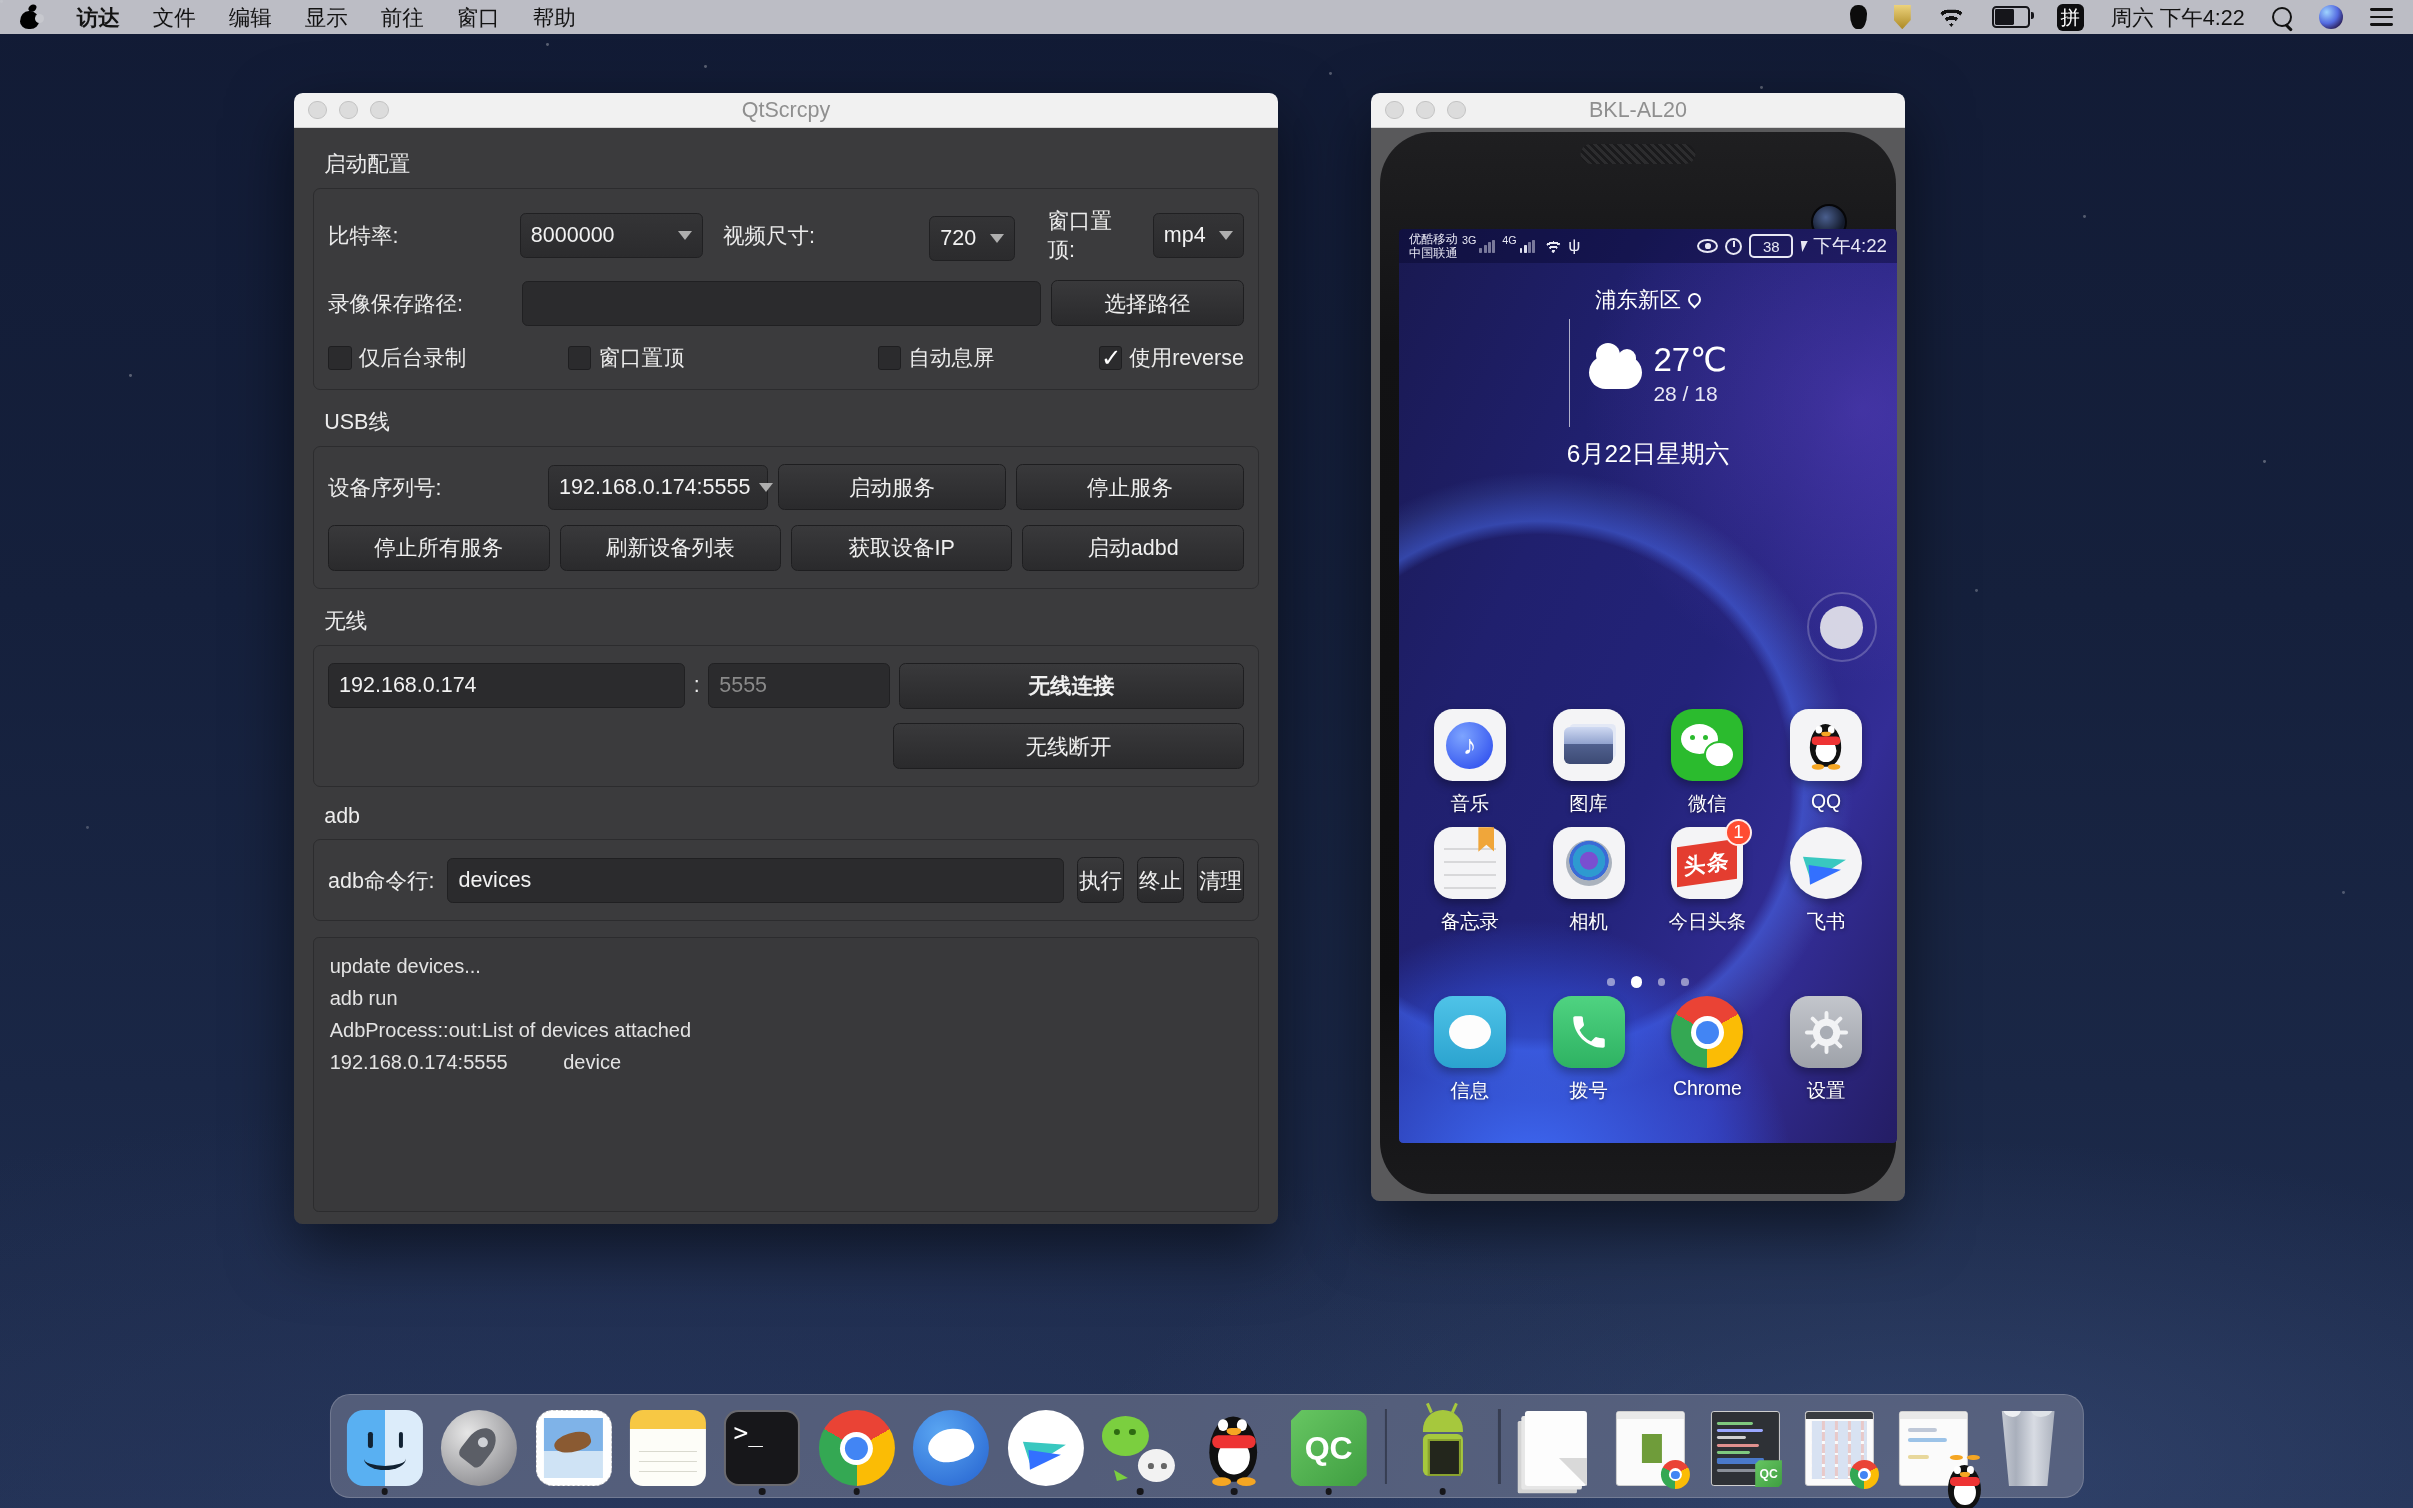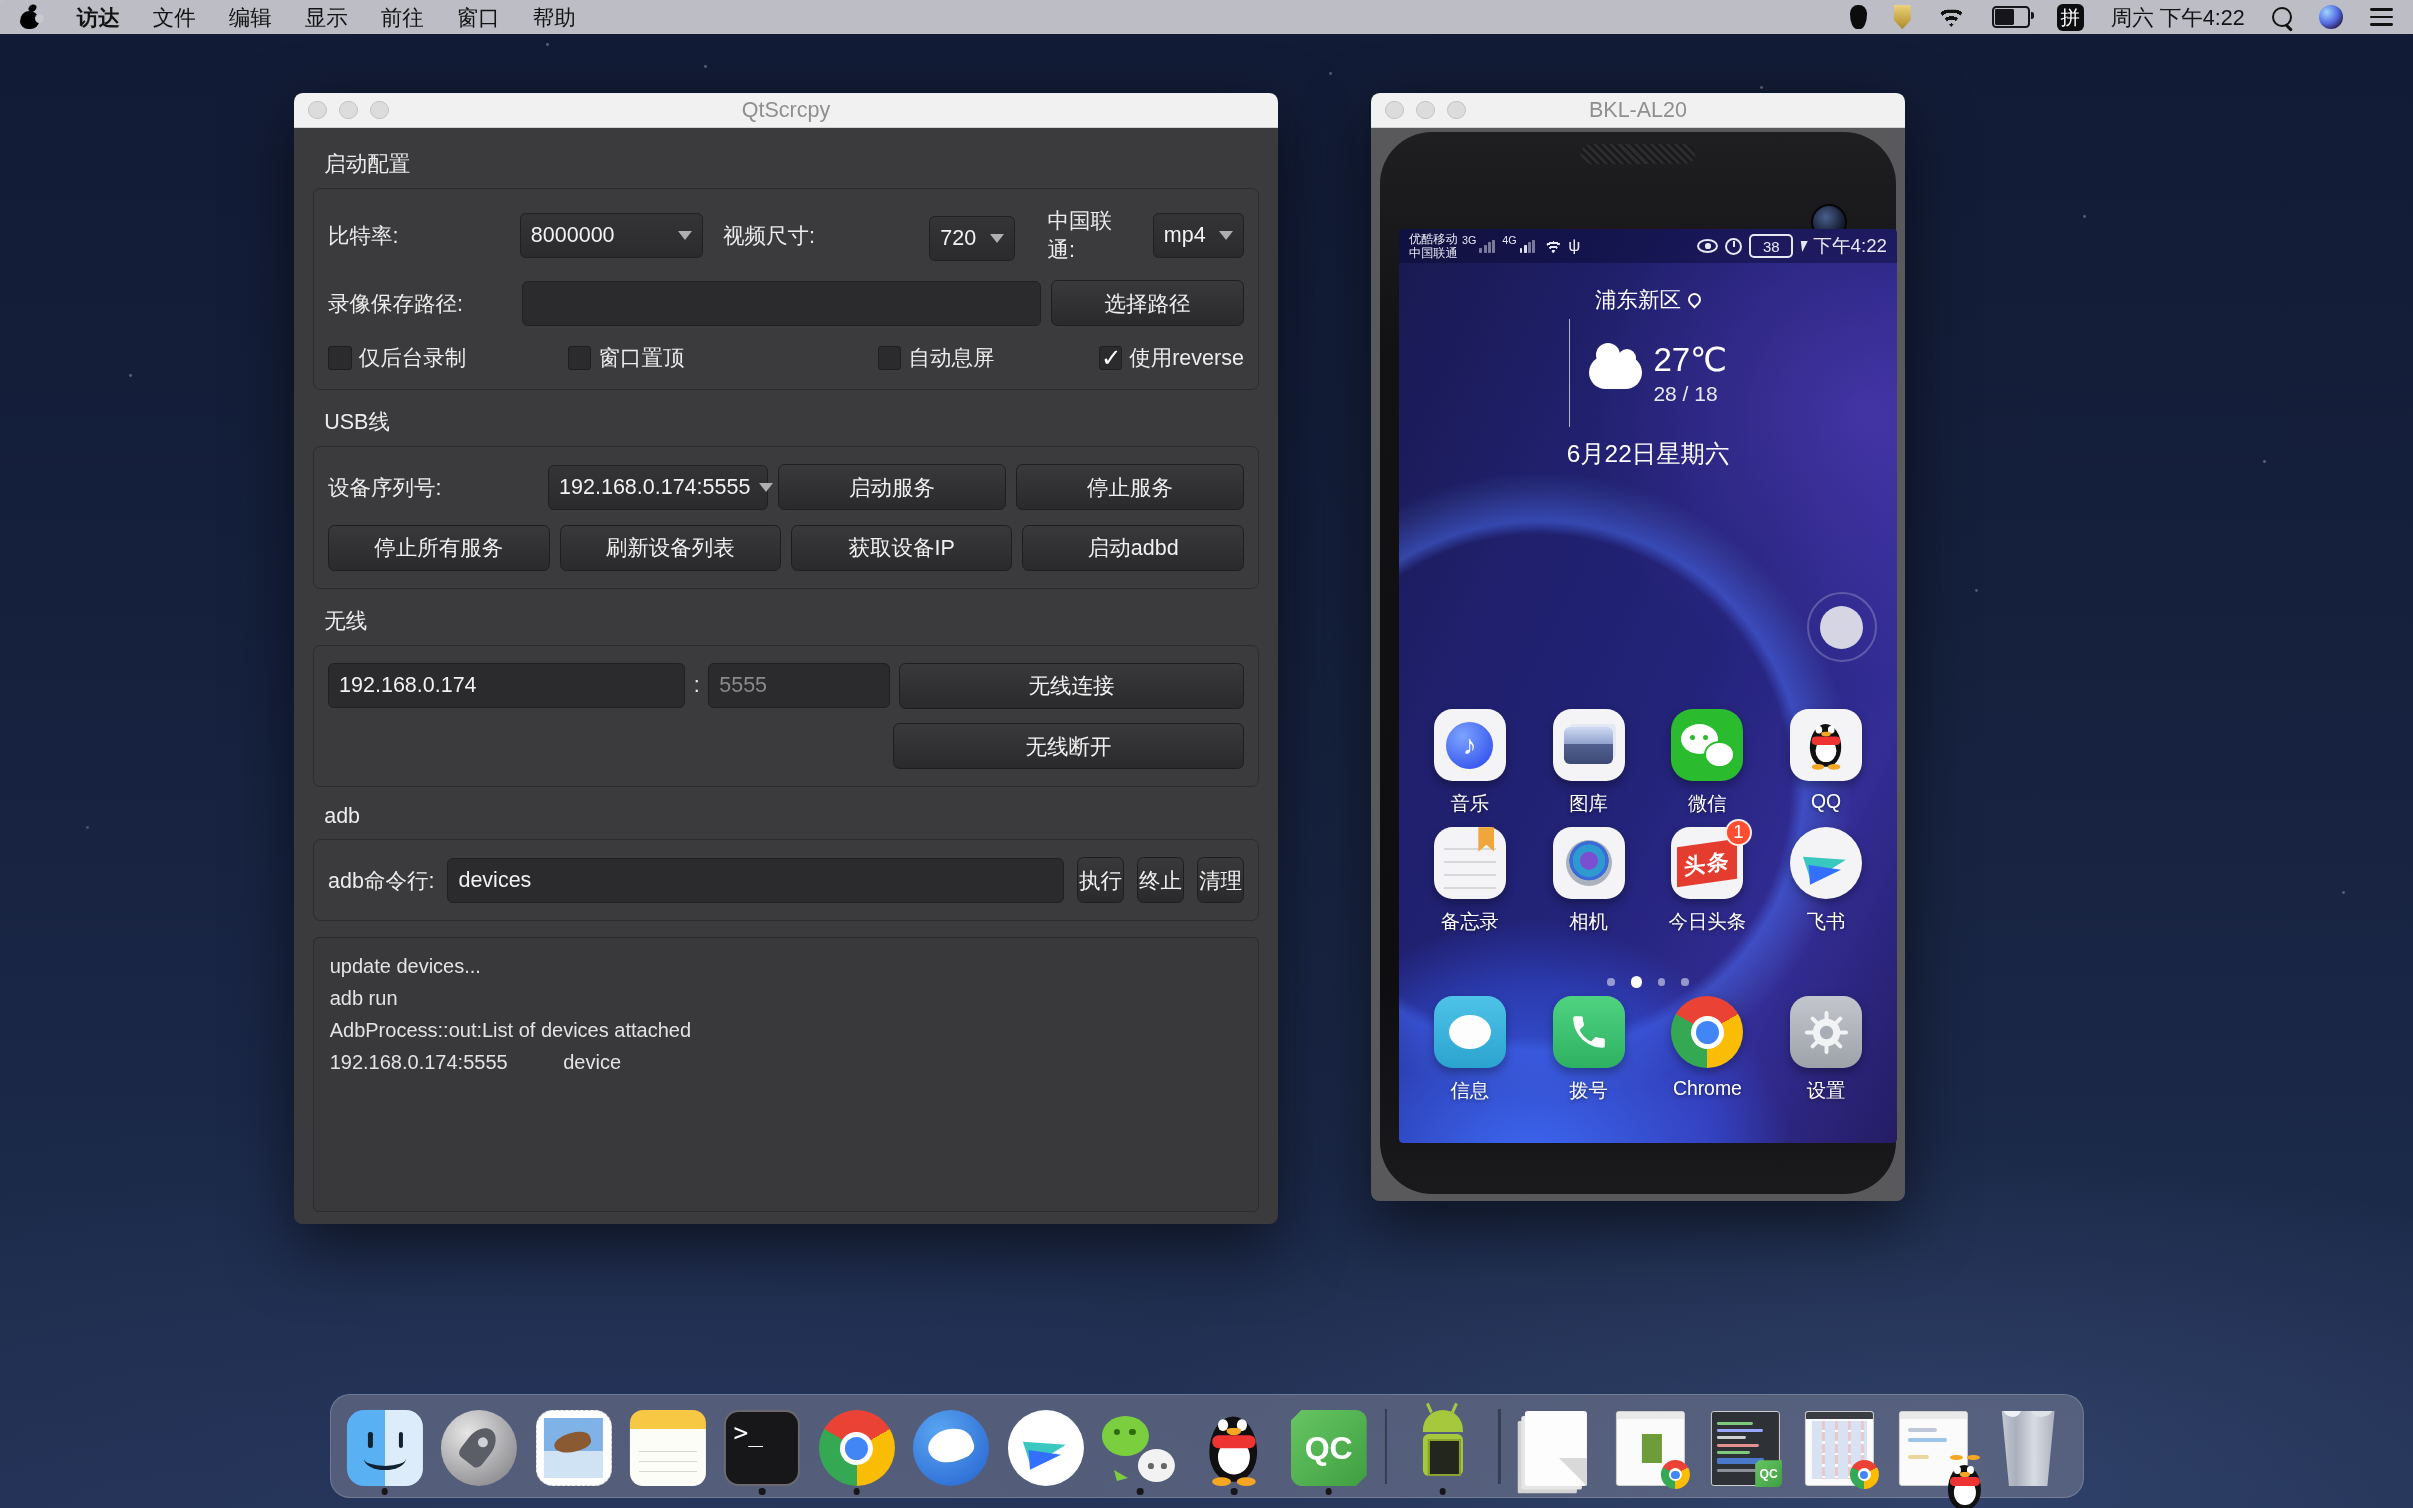--- a/index.html
+++ b/index.html
@@ -269,21 +269,21 @@
         <span class="lab" style="width:184px;">比特率:</span>
         <span class="combo" style="width:185px;">
           <span>8000000</span>
             <span class="carr"></span>
         </span>
         <span class="lab" style="width:129px;margin-left:10px;">视频尺寸:</span>
         <span class="combo" style="width:86px;margin-left:69px;margin-top:7px;">
           <span>720</span>
             <span class="carr"></span>
         </span>
-        <span class="lab" style="margin-left:23px;">中国联通:</span>
+        <span class="lab" style="margin-left:23px;">窗口置顶:</span>
         <span class="combo" style="width:92px;margin-left:4.3px;">
           <span>mp4</span>
             <span class="carr"></span>
         </span>
       </div>
       <div class="row" style="margin-top:16px;gap:10px;">
         <span class="lab" style="width:184px;">录像保存路径:</span>
         <input class="tinput" style="flex: 1 1 0%;" value="">
         <span class="qbtn" style="width:193px;">选择路径</span>
       </div>
@@ -325,21 +325,21 @@
         <span class="qbtn" style="flex:1;">启动adbd</span>
       </div>
     </div>
 
     <div class="sect">无线</div>
     <div class="gbox">
       <div class="row" style="gap:8.6px;">
         <input class="tinput" style="width: 357px;" value="192.168.0.174">
         <span class="lab">:</span>
         <input class="tinput" style="width: 182px;" placeholder="5555">
-        <span class="qbtn" style="flex:1;">无线连接</span>
+        <span class="qbtn" style="flex:1;font-weight:bold;">无线连接</span>
       </div>
       <div class="row" style="margin-top:14.4px;justify-content:flex-end;">
         <span class="qbtn" style="width:351px;">无线断开</span>
       </div>
     </div>
 
     <div class="sect">adb</div>
     <div class="gbox">
       <div class="row" style="gap:13px;">
         <span class="lab">adb命令行:</span>

